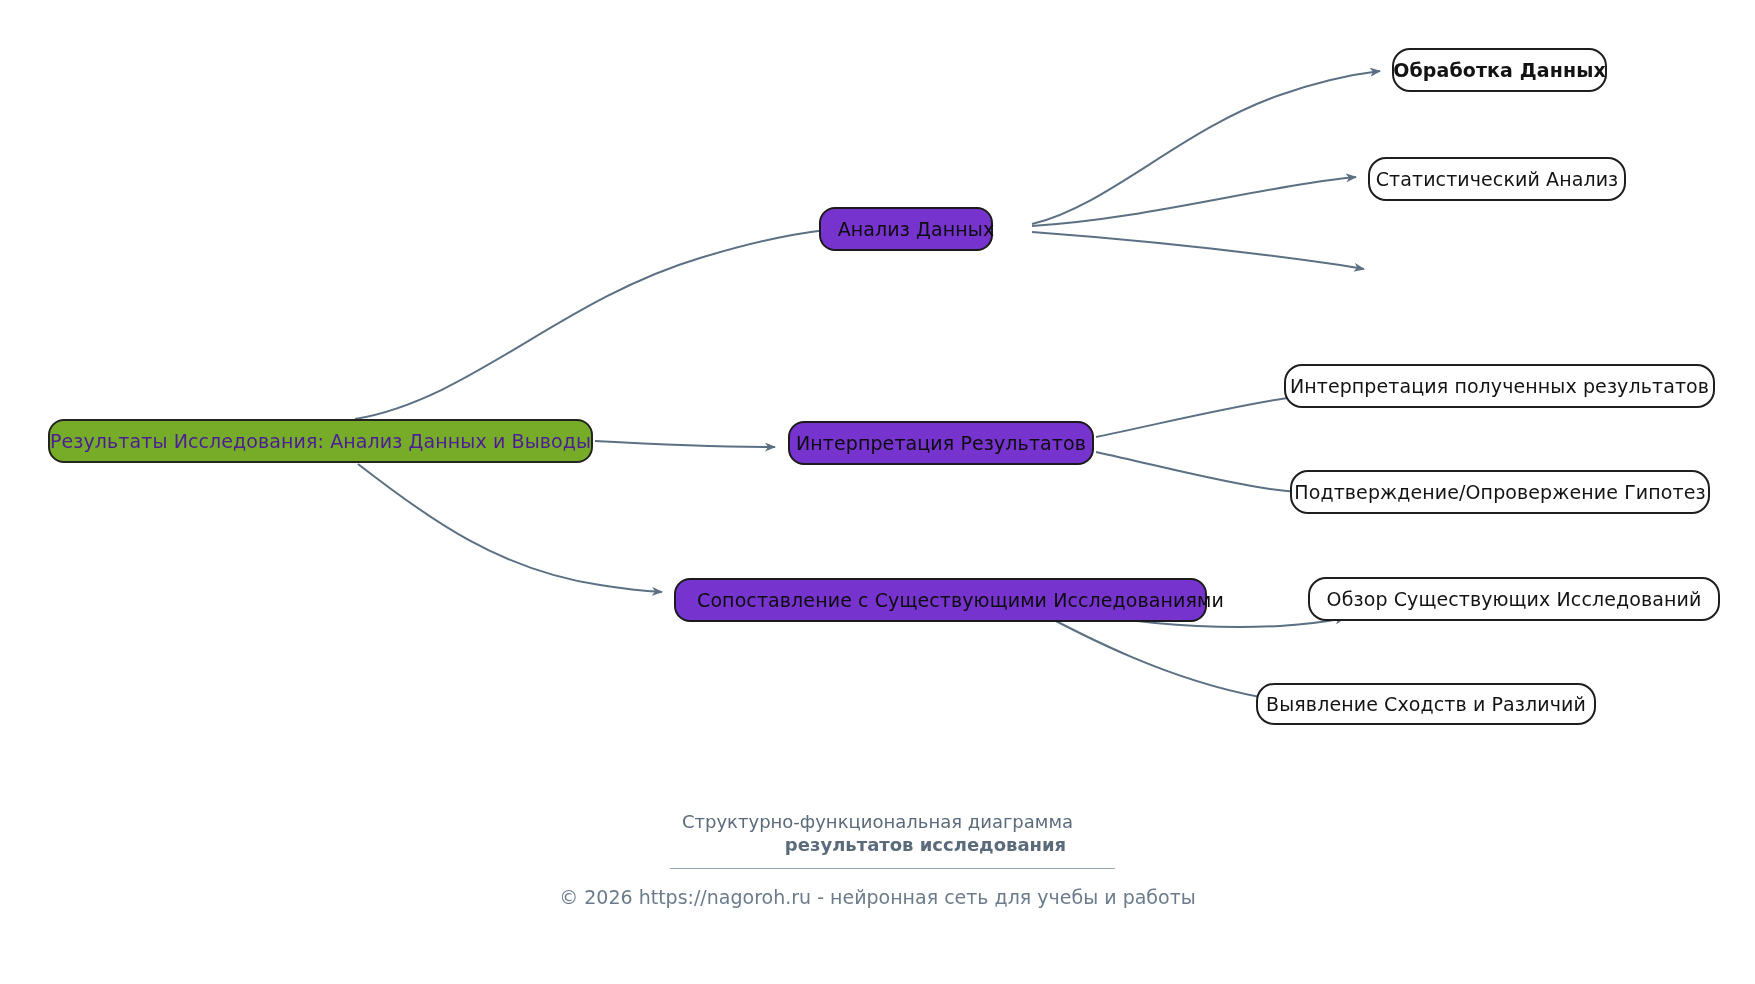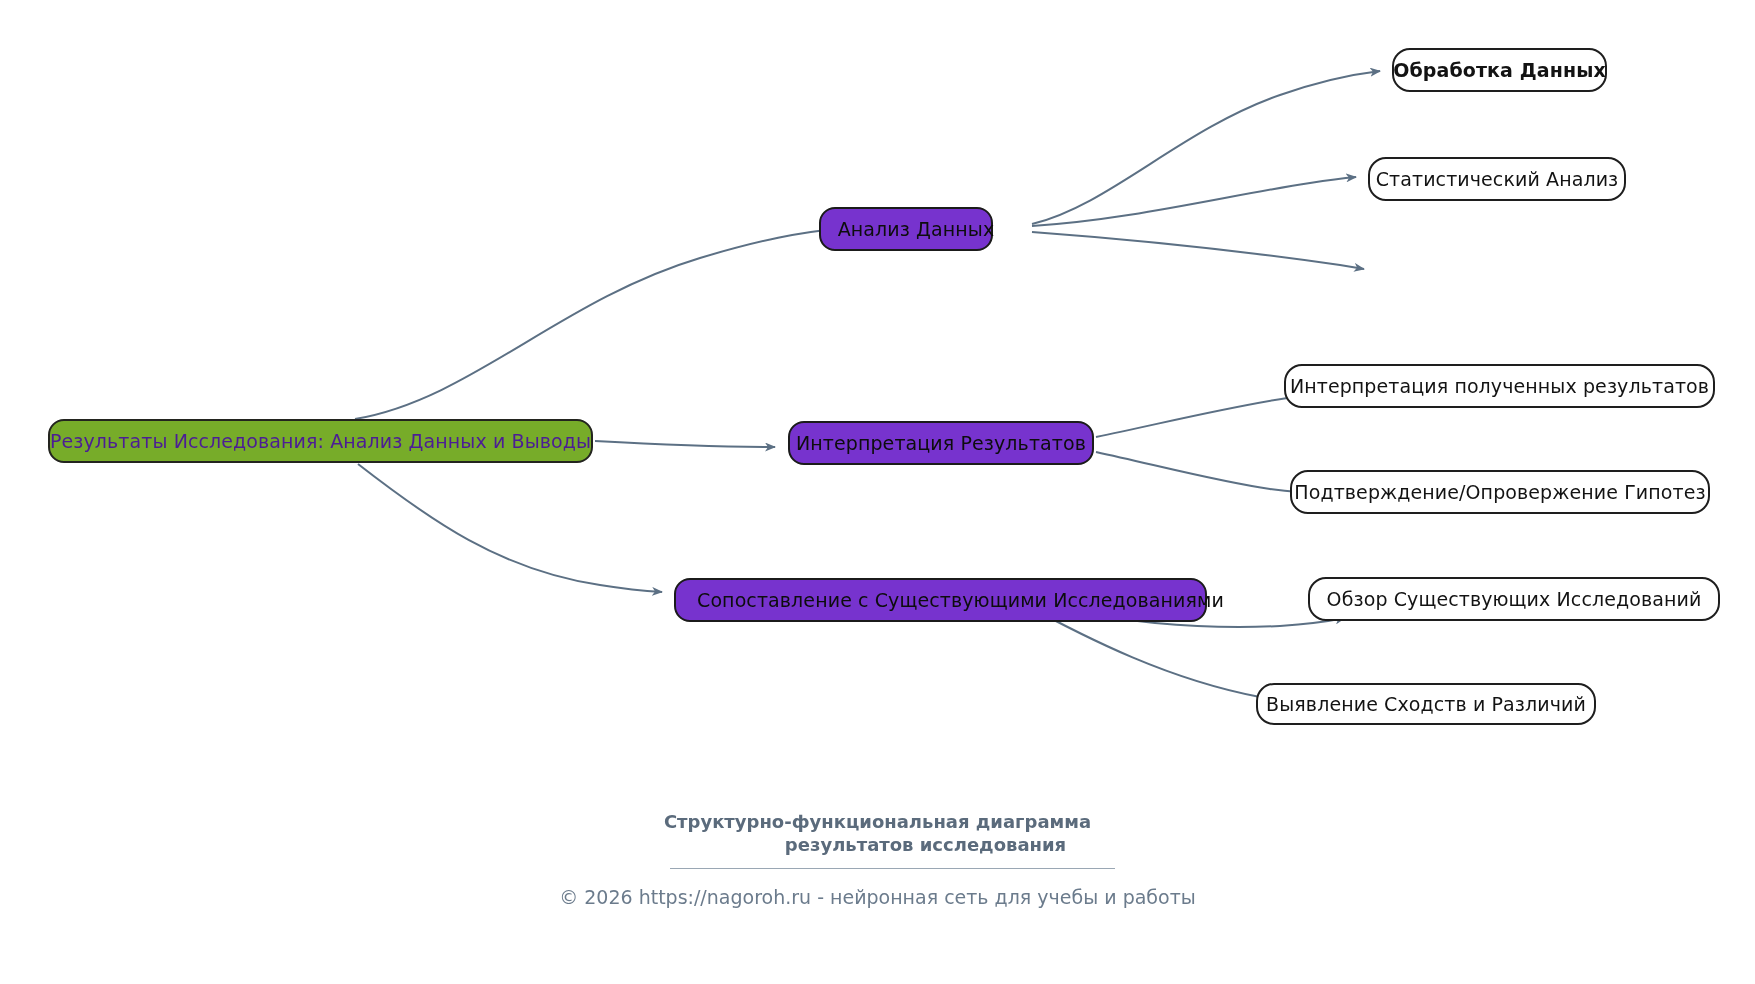--- a/index.html
+++ b/index.html
@@ -70,21 +70,21 @@
   .node-label {
     display: block;
   }
 
   .caption {
     position: absolute;
     left: 0;
     width: 1755px;
     text-align: center;
     color: #5b6b7c;
-    font-weight: bold;
+    font-weight: normal;
     font-size: 18px;
     line-height: 23px;
   }
 
   .caption-line2 {
     position: absolute;
     left: 0;
     width: 1755px;
     text-align: center;
     color: #5b6b7c;

